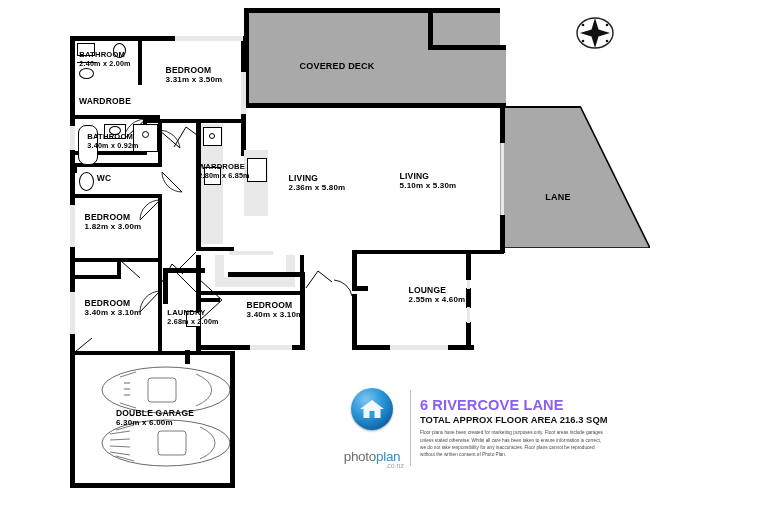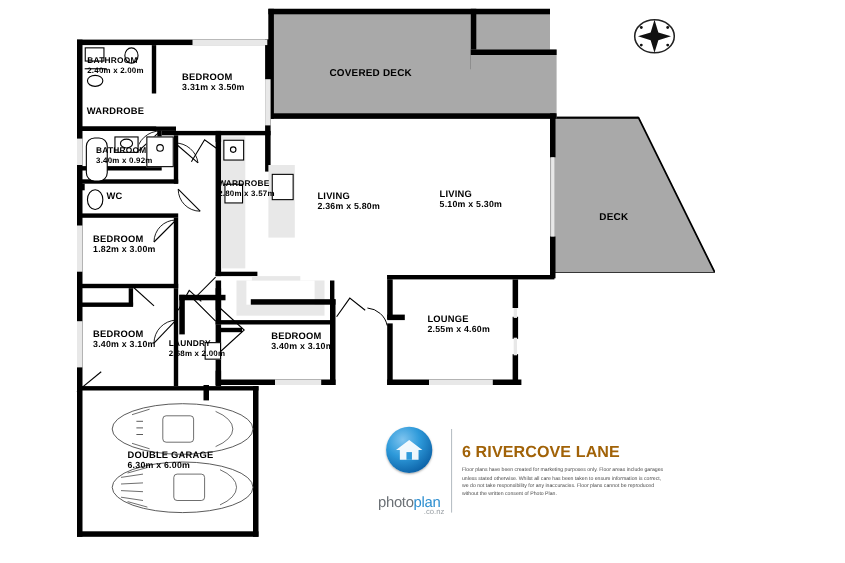--- a/index.html
+++ b/index.html
@@ -32,21 +32,21 @@
   #footer{position:absolute;left:336px;top:382px;width:280px;height:92px;display:flex;align-items:center;}
   #logo-wrap{width:72px;display:flex;flex-direction:column;align-items:center;justify-content:center;}
   .logo-circle{width:42px;height:42px;border-radius:50%;
       background:radial-gradient(circle at 36% 28%, #7fc4ef 0%, #2e9ada 38%, #0d63a8 78%, #084a85 100%);
       display:flex;align-items:center;justify-content:center;box-shadow:0 1px 2px rgba(0,0,0,.35);}
   .logo-text{font-size:13.5px;color:#6b7075;letter-spacing:-.3px;margin-top:19px;font-weight:400;}
   .logo-text .b{color:#2e8fd0;}
   .logo-sub{font-size:7px;color:#9aa0a5;margin-top:-2px;align-self:flex-end;margin-right:4px;}
   #divider{width:1px;align-self:stretch;background:#b9c0c6;margin:8px 9px 8px 2px;}
   #ftxt{flex:1;}
-  #ftitle{font-size:14.6px;font-weight:bold;color:#a16207;letter-spacing:.1px;}
+  #ftitle{font-size:14.6px;font-weight:bold;color:#8b5cf6;letter-spacing:.1px;}
   #fsub{font-size:9.4px;font-weight:bold;color:#111;margin-top:1px;letter-spacing:.05px;}
   #fdisc{font-size:4.7px;color:#4a4a4a;line-height:1.55;margin-top:4px;max-width:186px;}
 </style>
 </head>
 <body>
 
 <div id="plan">
 
   <div class="deckfill" style="left:500px;top:106px;width:150px;height:142px;
               clip-path:polygon(0 0, 80px 0, 150px 142px, 0 142px);"></div>
@@ -248,50 +248,50 @@
       <span class="dm"></span>
   </div>
   <div class="lbl" style="left:113px;top:212px;">
     <span class="nm">BEDROOM</span>
       <span class="dm">1.82m  x 3.00m</span>
   </div>
   <div class="lbl" style="left:113px;top:298px;">
     <span class="nm">BEDROOM</span>
       <span class="dm">3.40m  x 3.10m</span>
   </div>
-  <div class="lbl sm" style="left:179px;top:309px;">
+  <div class="lbl sm" style="left:193px;top:309px;">
     <span class="nm">LAUNDRY</span>
       <span class="dm">2.68m  x 2.00m</span>
   </div>
   <div class="lbl" style="left:275px;top:300px;">
     <span class="nm">BEDROOM</span>
       <span class="dm">3.40m  x 3.10m</span>
   </div>
   <div class="lbl sm" style="left:224px;top:163px;">
     <span class="nm">WARDROBE</span>
-      <span class="dm">2.80m  x 3.57m</span>
+      <span class="dm">2.80m  x 6.85m</span>
   </div>
   <div class="lbl" style="left:317px;top:173px;">
     <span class="nm">LIVING</span>
       <span class="dm">2.36m  x 5.80m</span>
   </div>
   <div class="lbl" style="left:428px;top:171px;">
     <span class="nm">LIVING</span>
       <span class="dm">5.10m  x 5.30m</span>
   </div>
-  <div class="lbl" style="left:417px;top:285px;">
+  <div class="lbl" style="left:437px;top:285px;">
     <span class="nm">LOUNGE</span>
       <span class="dm">2.55m  x 4.60m</span>
   </div>
   <div class="lbl big" style="left:337px;top:61px;">
     <span class="nm">COVERED DECK</span>
       <span class="dm"></span>
   </div>
   <div class="lbl big" style="left:558px;top:192px;">
-    <span class="nm">DECK</span>
+    <span class="nm">LANE</span>
       <span class="dm"></span>
   </div>
   <div class="lbl" style="left:155px;top:408px;">
     <span class="nm">DOUBLE GARAGE</span>
       <span class="dm">6.30m  x 6.00m</span>
   </div>
 
   <div id="footer">
     <div id="logo-wrap">
       <div class="logo-circle">
@@ -301,17 +301,18 @@
         </svg>
       </div>
       <div class="logo-text">
         <span>photo</span><span class="b">plan</span>
       </div>
       <div class="logo-sub">.co.nz</div>
     </div>
     <div id="divider"></div>
     <div id="ftxt">
       <div id="ftitle">6 RIVERCOVE LANE</div>
+      <div id="fsub">TOTAL APPROX FLOOR AREA 216.3 SQM</div>
       <div id="fdisc">Floor plans have been created for marketing purposes only. Floor areas include garages unless stated otherwise. Whilst all care has been taken to ensure information is correct, we do not take responsibility for any inaccuracies. Floor plans cannot be reproduced without the written consent of Photo Plan.</div>
     </div>
   </div>
 
 </div>
 
 </body></html>

